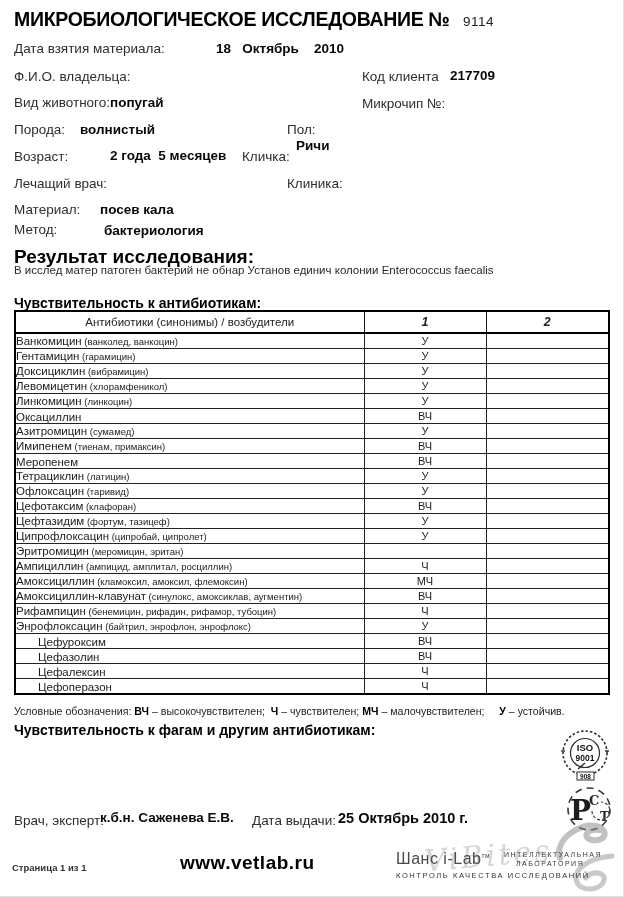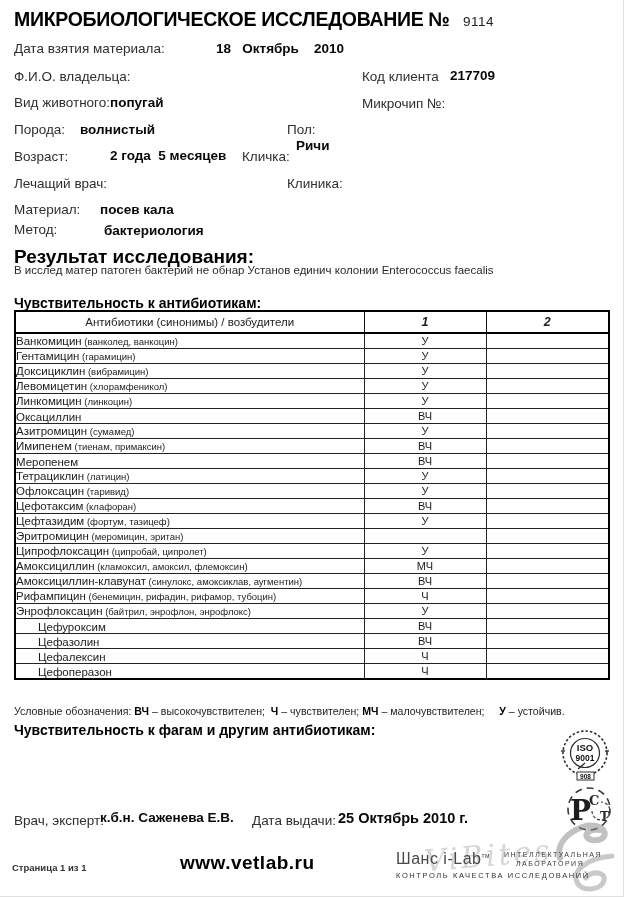--- a/index.html
+++ b/index.html
@@ -154,27 +154,32 @@
           <td class="c-name"><span class="drug">Цефотаксим</span><span class="syn"> (клафоран)</span></td>
           <td class="c-val">ВЧ</td>
           <td class="c-val"></td>
         </tr>
         <tr>
           <td class="c-name"><span class="drug">Цефтазидим</span><span class="syn"> (фортум, тазицеф)</span></td>
           <td class="c-val">У</td>
           <td class="c-val"></td>
         </tr>
         <tr>
+          <td class="c-name"><span class="drug">Ципрофлоксацин</span><span class="syn"> (ципробай, ципролет)</span></td>
+          <td class="c-val">У</td>
+          <td class="c-val"></td>
+        </tr>
+        <tr>
           <td class="c-name"><span class="drug">Эритромицин</span><span class="syn"> (меромицин, эритан)</span></td>
           <td class="c-val"></td>
           <td class="c-val"></td>
         </tr>
         <tr>
-          <td class="c-name"><span class="drug">Ципрофлоксацин</span><span class="syn"> (ципробай, ципролет)</span></td>
-          <td class="c-val">У</td>
+          <td class="c-name"><span class="drug">Ампициллин</span><span class="syn"> (ампицид, амплитал, росциллин)</span></td>
+          <td class="c-val">Ч</td>
           <td class="c-val"></td>
         </tr>
         <tr>
           <td class="c-name"><span class="drug">Амоксициллин</span><span class="syn"> (кламоксил, амоксил, флемоксин)</span></td>
           <td class="c-val">МЧ</td>
           <td class="c-val"></td>
         </tr>
         <tr>
           <td class="c-name"><span class="drug">Амоксициллин-клавунат</span><span class="syn"> (синулокс, амоксиклав, аугментин)</span></td>
           <td class="c-val">ВЧ</td>

